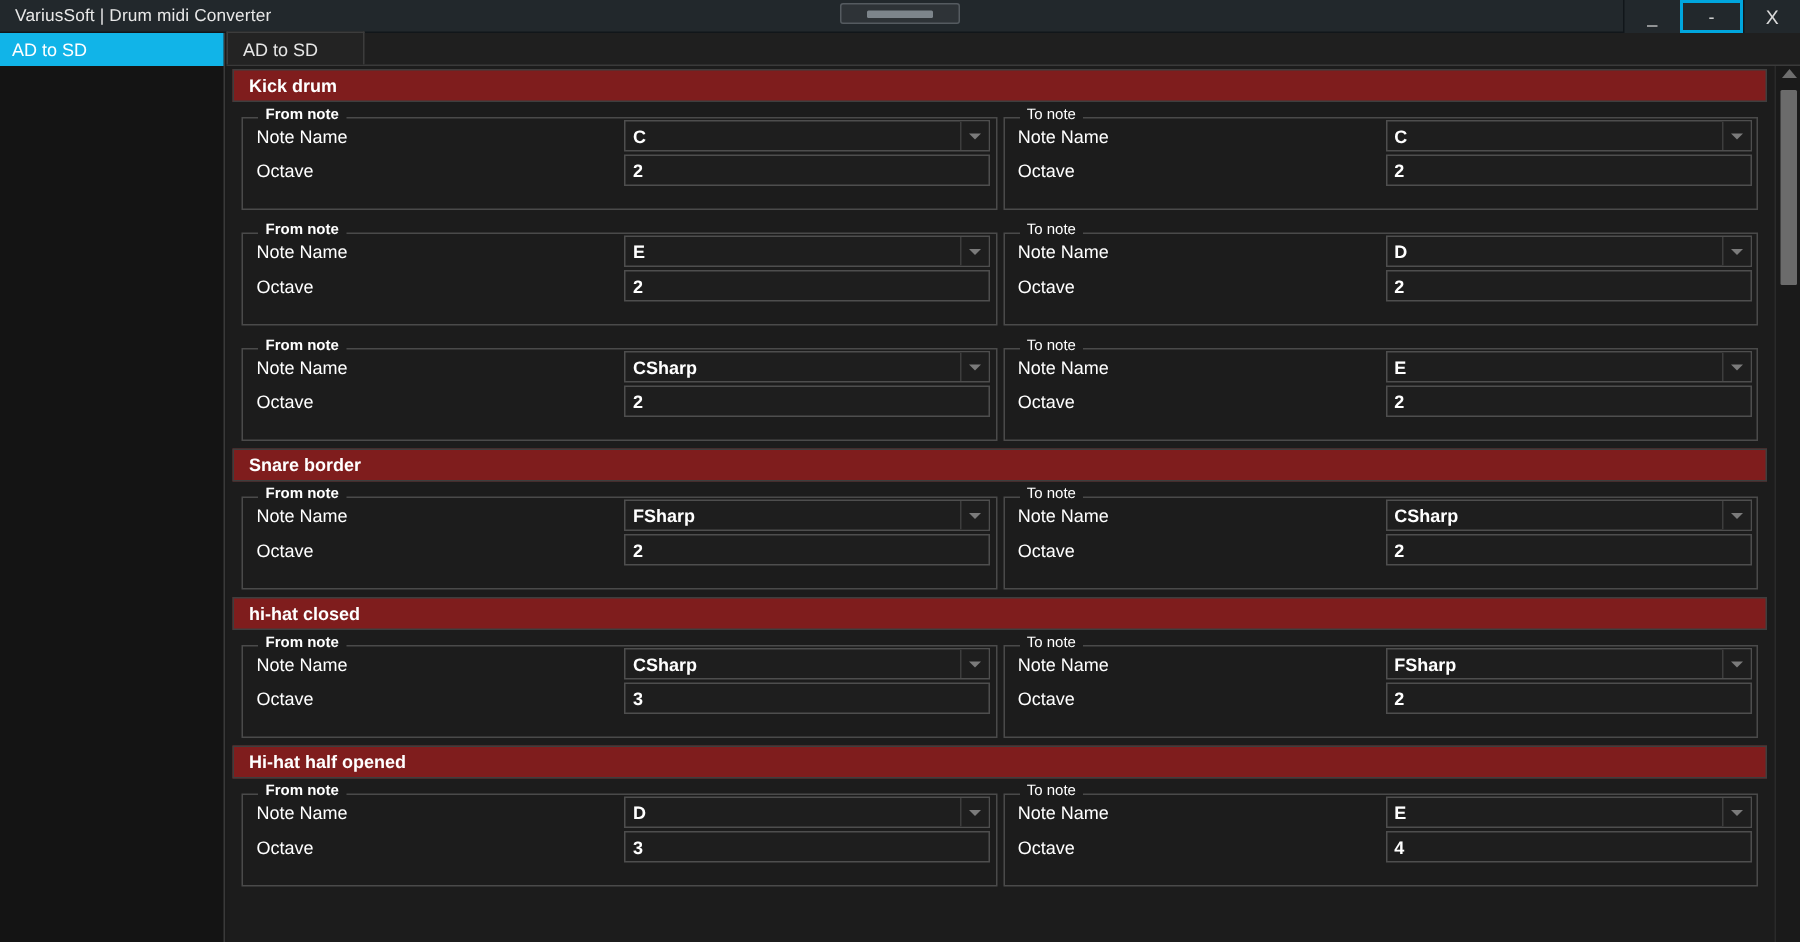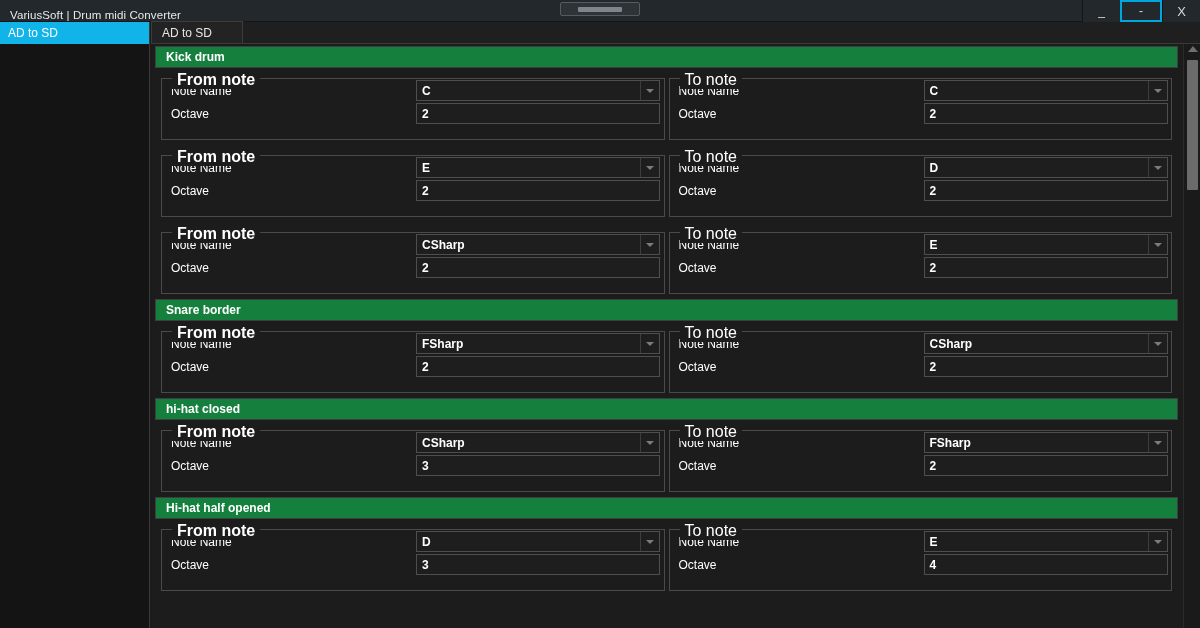--- a/index.html
+++ b/index.html
@@ -9,21 +9,21 @@
     font-family: "Liberation Sans", sans-serif;
     overflow: hidden;
   }
   body { position: relative; }
 
   
   .titlebar {
     position: absolute; top: 0; left: 0; width: 1200px; height: 22px;
     background: #22282c;
     border-bottom: 1px solid #11161a;
-    display: flex; align-items: flex-end;
+    display: flex; align-items: center;
   }
   .titlebar-text {
     color: #e8e8e8; font-size: 11.5px; padding-left: 10px;
     white-space: nowrap; letter-spacing: .1px;
   }
   .drag-grip {
     position: absolute; left: 560px; top: 2px; width: 80px; height: 14px;
     background: #2e3337; border: 1px solid #555b60; border-radius: 2px;
     display: flex; align-items: center; justify-content: center;
   }
@@ -69,35 +69,35 @@
 
   .scroll-area {
     position: absolute; top: 22px; left: 0; width: 1049px; height: 584px;
     overflow: hidden; background: #1c1c1c;
   }
   .content { padding: 2px 22px 0 4px; }
 
   
   .section { margin-bottom: 2px; }
   .section-header {
-    height: 22px; background: #15803d; border: 1px solid #3e3e3e;
+    height: 22px; background: #7f1d1d; border: 1px solid #3e3e3e;
     display: flex; align-items: center; padding-left: 10px;
     color: #ffffff; font-size: 12px; font-weight: bold;
   }
   .pair { display: flex; gap: 0px; }
 
   .fieldset {
     position: relative; flex: 1 1 0; margin-top: 10px; margin-bottom: 3px;
     border: 1px solid #4a4a4a; height: 62px; padding: 0;
   }
   .fieldset.from { margin-right: 4px; margin-left: 6px; }
   .fieldset.to   { margin-right: 6px; }
   .legend {
     position: absolute; top: -8px; left: 10px; padding: 0 5px;
-    background: #1c1c1c; color: #ffffff; font-size: 16px;
+    background: #1c1c1c; color: #ffffff; font-size: 10px;
   }
   .legend.bold { font-weight: bold; }
 
   .row { display: flex; align-items: center; height: 23px; padding-left: 9px; }
   .row-label { color: #ffffff; font-size: 12px; font-weight: normal; flex: 0 0 245px; }
   .row:first-child { margin-top: 7px; }
 
   .ctl { position: relative; width: 244px; height: 21px; }
   .combo {
     width: 100%; height: 21px; background: #1e1e1e; border: 1px solid #4e4e4e;

